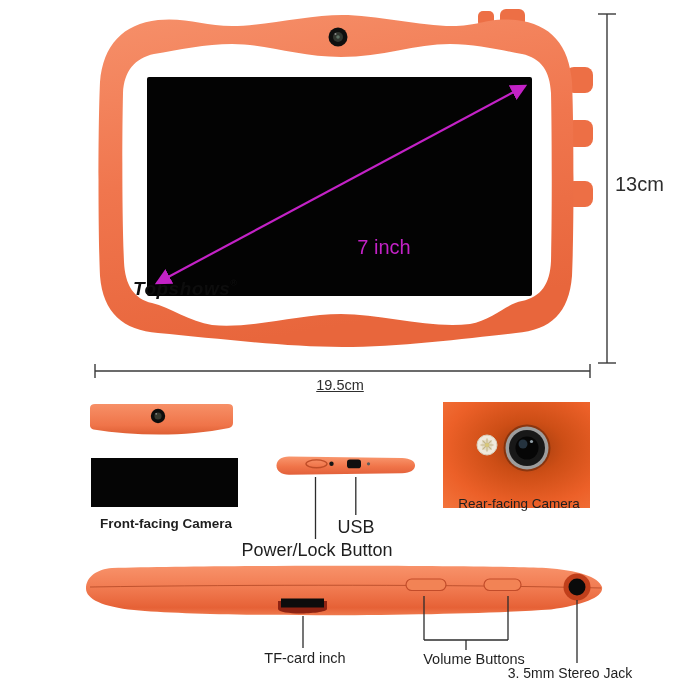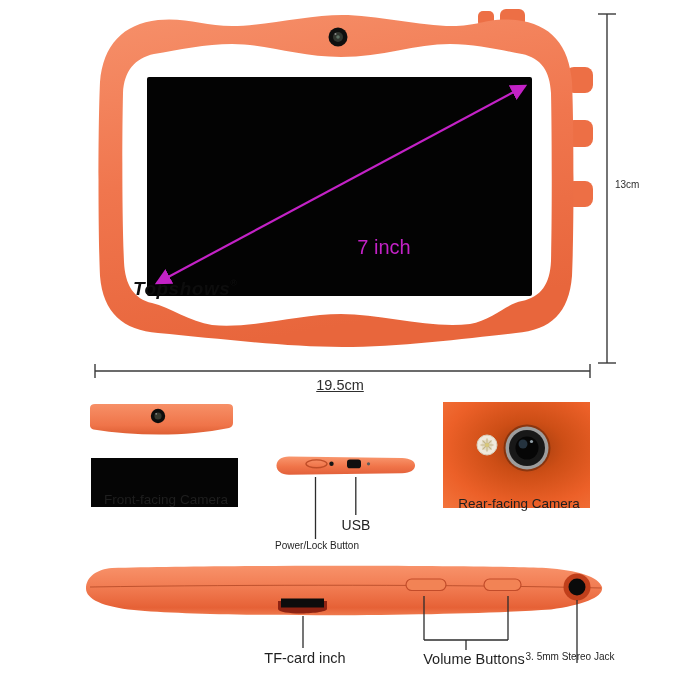--- a/index.html
+++ b/index.html
@@ -6,28 +6,28 @@
   .canvas{
     position:relative;width:700px;height:700px;background:#ffffff;overflow:hidden;
     font-family:"Liberation Sans","DejaVu Sans",sans-serif;
   }
   .scene{position:absolute;left:0;top:0;width:700px;height:700px;}
   .lbl{
     position:absolute;white-space:nowrap;color:#1f1f1f;
     font-family:"Liberation Sans","DejaVu Sans",sans-serif;
   }
   .lbl.center{transform:translateX(-50%);}
-  .lbl-front-camera{left:166px;top:492px;font-size:13.5px;}
-  .lbl-usb{left:356px;top:517px;font-size:14px;}
-  .lbl-power{left:317px;top:540px;font-size:10px;}
+  .lbl-front-camera{left:166px;top:516px;font-size:13.5px;font-weight:bold;}
+  .lbl-usb{left:356px;top:517px;font-size:18px;}
+  .lbl-power{left:317px;top:540px;font-size:18px;}
   .lbl-rear-camera{left:519px;top:496px;font-size:13.5px;}
   .lbl-tf{left:305px;top:650px;font-size:14.5px;}
   .lbl-volume{left:474px;top:651px;font-size:14.5px;}
-  .lbl-jack{left:570px;top:651px;font-size:10px;}
-  .lbl-height{left:615px;top:179px;font-size:10px;color:#2e2e2e;}
+  .lbl-jack{left:570px;top:665px;font-size:14px;}
+  .lbl-height{left:615px;top:173px;font-size:20px;color:#2e2e2e;}
   .lbl-width{left:340px;top:377px;font-size:14.5px;color:#2e2e2e;text-decoration:underline;}
   .lbl-7inch{left:384px;top:196px;font-size:20px;color:#c322c6;margin-top:40px;}
   .lbl-brand{
     left:133px;top:278px;font-size:19px;font-weight:800;font-style:italic;
     color:#0d0d0d;letter-spacing:0.5px;
   }
   .lbl-brand .reg{font-size:9px;vertical-align:9px;font-style:normal;font-weight:700;}
 </style>
 </head>
 <body>

